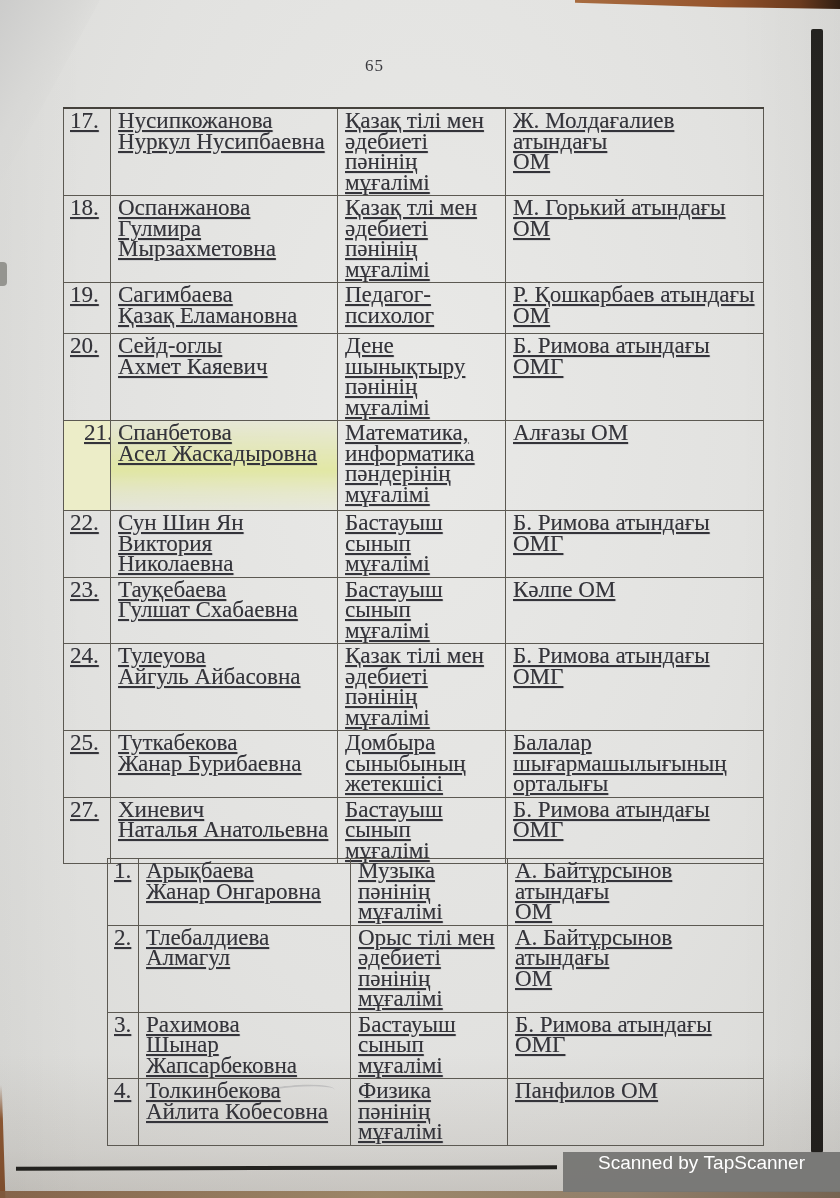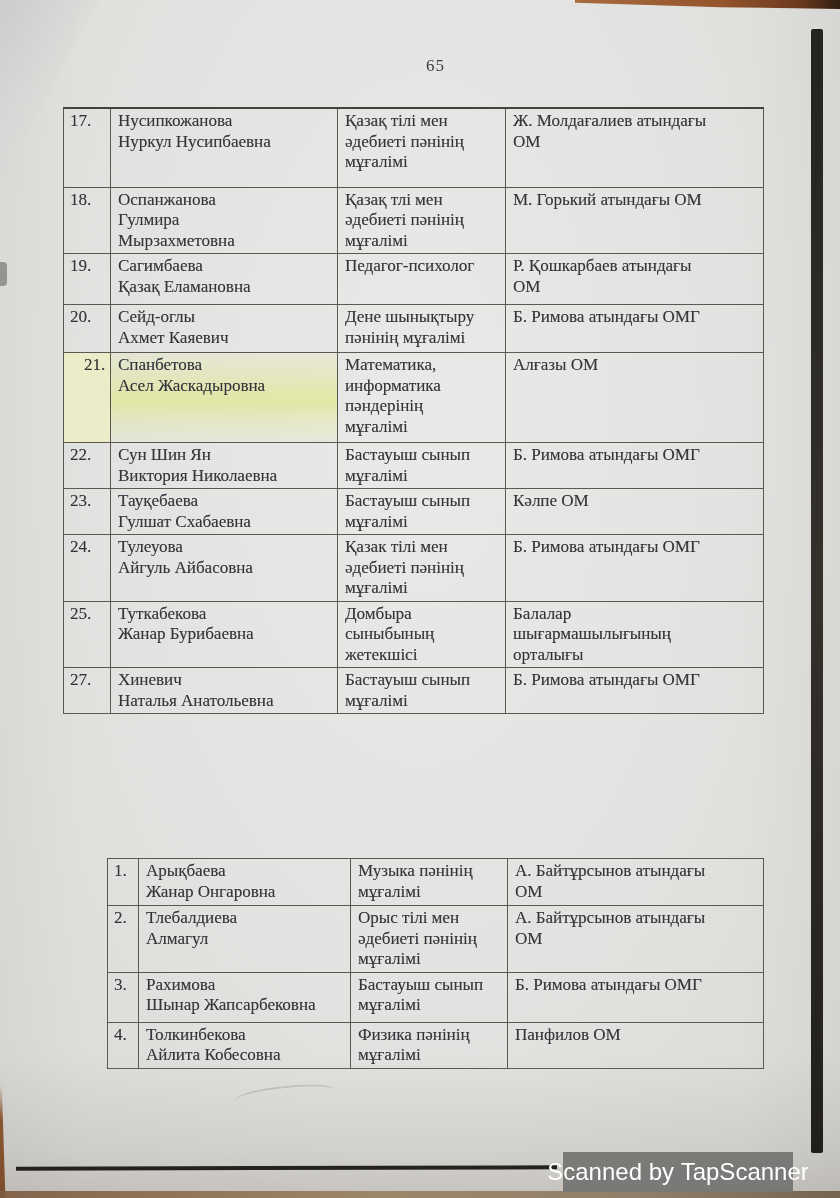--- a/index.html
+++ b/index.html
@@ -23,51 +23,51 @@
     clip-path:polygon(0 0,100% 0,100% 100%,55% 80%,0 30%);}
   .desk-left{position:absolute;left:0;top:1085px;width:6px;height:113px;
     background:linear-gradient(to bottom,rgba(140,90,55,0) 0%,#8a5632 30%,#7c4c2c 100%);
     clip-path:polygon(0 0,30% 0,90% 100%,0 100%);}
   .desk-bottom{position:absolute;left:0;bottom:0;width:100%;height:7px;opacity:.9;
     background:linear-gradient(to right,#7e5a3e 0%,#98805f 45%,#8c7862 75%,#6e5a46 100%);}
   .black-bar{position:absolute;left:811px;top:29px;width:12px;height:1124px;border-radius:2px;
     background:linear-gradient(to bottom,#242320,#34312b 50%,#211f1c);}
   .bottom-line{position:absolute;left:16px;top:1166px;width:541px;height:4px;background:#23221f;transform:rotate(-0.15deg);}
   
-  .page-number{position:absolute;left:365px;top:56px;width:80px;text-align:right;
+  .page-number{position:absolute;left:365px;top:56px;width:80px;text-align:left;
     font-size:17px;color:#3b3b40;letter-spacing:1px;}
   
   table{border-collapse:collapse;position:absolute;table-layout:fixed;}
   .t1{left:63px;top:107px;width:700px;border-top:2px solid #45423c;}
   .t2{left:107px;top:858px;width:656px;}
   td{border:1px solid #5c5952;vertical-align:top;padding:2px 6px 2px 7px;
-    font-size:17px;line-height:20.5px;color:#34343a;white-space:pre-line;
-    text-shadow:0.3px 0.3px 0.5px rgba(70,70,80,0.4);overflow:hidden;}
+    font-size:23px;line-height:20.5px;color:#34343a;white-space:pre-line;
+    text-shadow:0.3px 0.3px 0.5px rgba(70,70,80,0.4);overflow:hidden;text-decoration:underline;}
   .c-num{white-space:nowrap;padding-left:6px;}
   
   .t1 tr:nth-child(1){height:79px}.t1 tr:nth-child(2){height:66px}
   .t1 tr:nth-child(3){height:51px}.t1 tr:nth-child(4){height:48px}
   .t1 tr:nth-child(5){height:90px}.t1 tr:nth-child(6){height:45px}
   .t1 tr:nth-child(7){height:46px}.t1 tr:nth-child(8){height:65px}
   .t1 tr:nth-child(9){height:65px}.t1 tr:nth-child(10){height:45px}
   .t1 tr:nth-child(11){height:46px}
   .t2 tr:nth-child(1){height:47px}.t2 tr:nth-child(2){height:62px}
   .t2 tr:nth-child(3){height:50px}.t2 tr:nth-child(4){height:46px}
   
   .hl .c-num{background:#ecedc8;padding-left:20px;}
   .hl .c-name{background:linear-gradient(180deg,rgba(233,238,160,0.20) 0%,rgba(224,232,138,0.70) 55%,rgba(229,236,158,0.35) 80%,rgba(233,238,170,0.12) 100%);}
   
   .heading{position:absolute;left:63px;top:791px;width:700px;text-align:center;
     font-weight:bold;font-size:19.5px;line-height:28px;color:#2e2e33;
     text-shadow:0.3px 0.3px 0.5px rgba(60,60,70,0.45);}
   .heading div{text-decoration:underline;text-underline-offset:3px;text-decoration-thickness:1.5px;}
   
-  .watermark{position:absolute;left:563px;top:1152px;width:230px;height:40px;
-    background:rgba(117,117,115,0.95);display:flex;align-items:center;justify-content:center;
-    font-family:"Liberation Sans","DejaVu Sans",sans-serif;font-size:24px;color:#ffffff;white-space:pre;}
+  .watermark{position:absolute;left:563px;top:1152px;width:277px;height:40px;
+    background:rgba(117,117,115,0.95);display:flex;justify-content:center;
+    font-family:"Liberation Sans","DejaVu Sans",sans-serif;font-size:19px;color:#ffffff;white-space:pre;}
   .watermark b{font-weight:400;}
 </style>
 </head>
 <body>
 
 <div class="scene">
 
   <div class="fold-tl"></div>
   <div class="smudge"></div>
   <div class="pencil-mark"></div>

